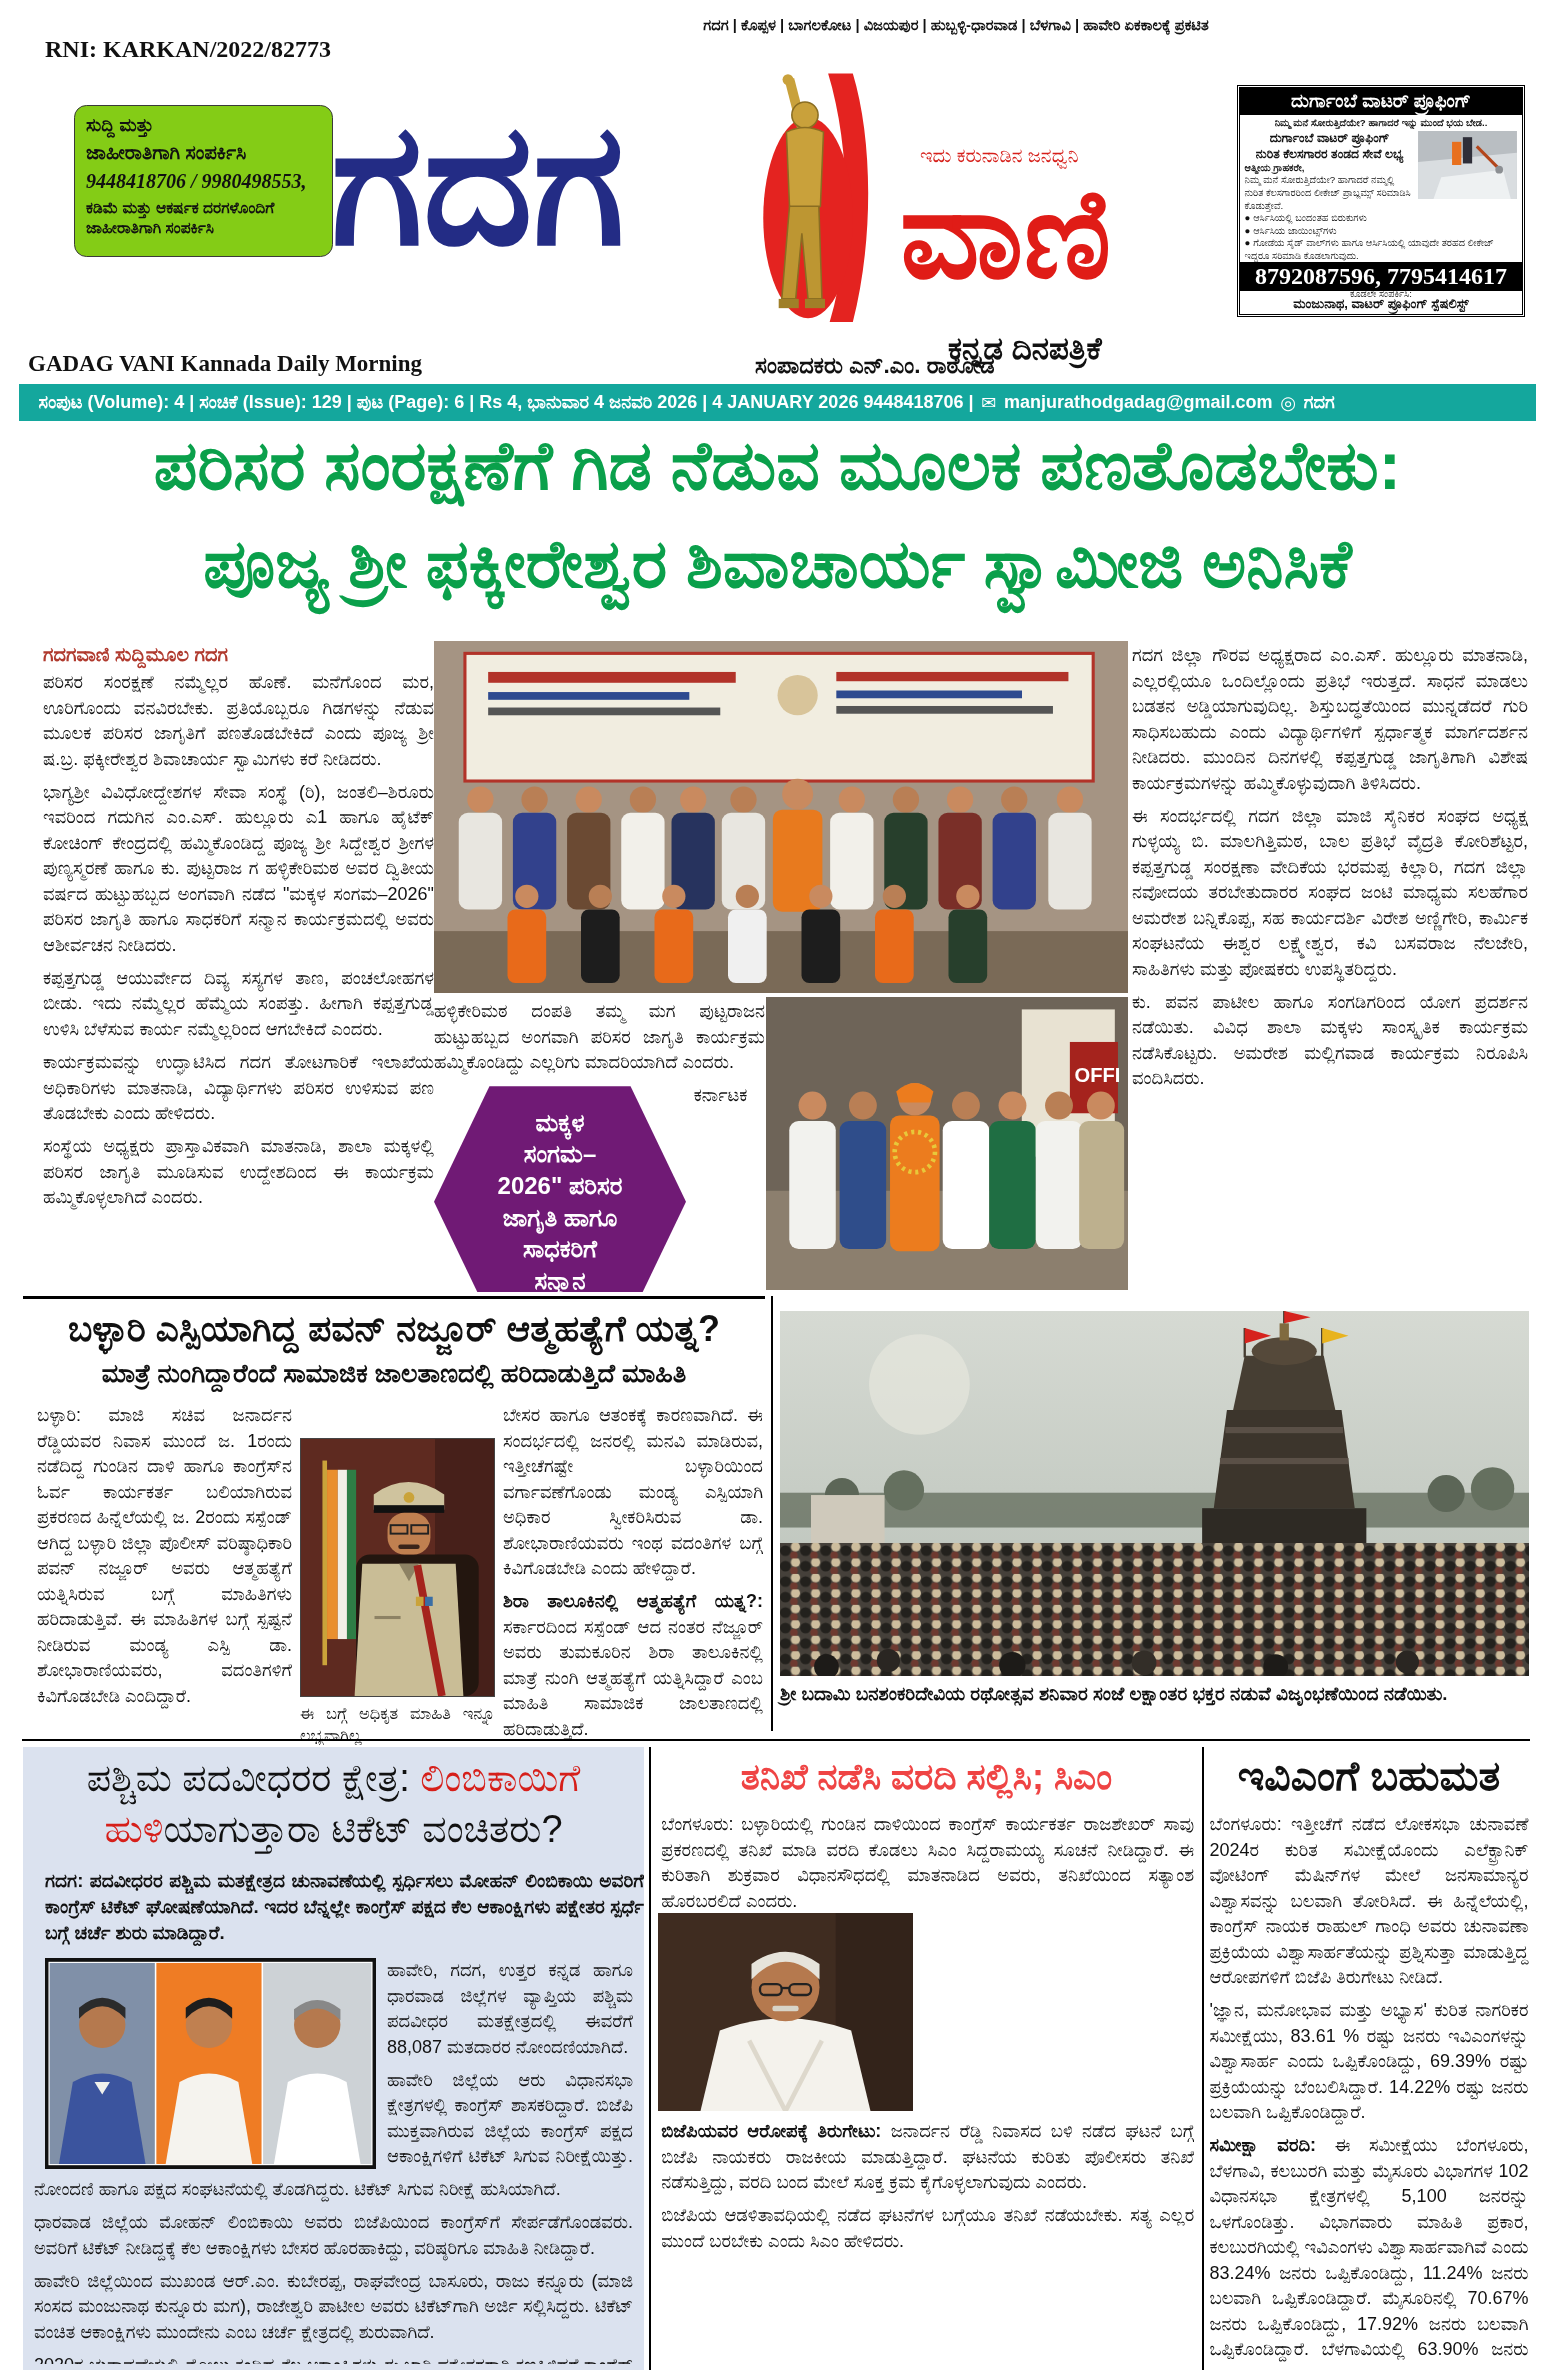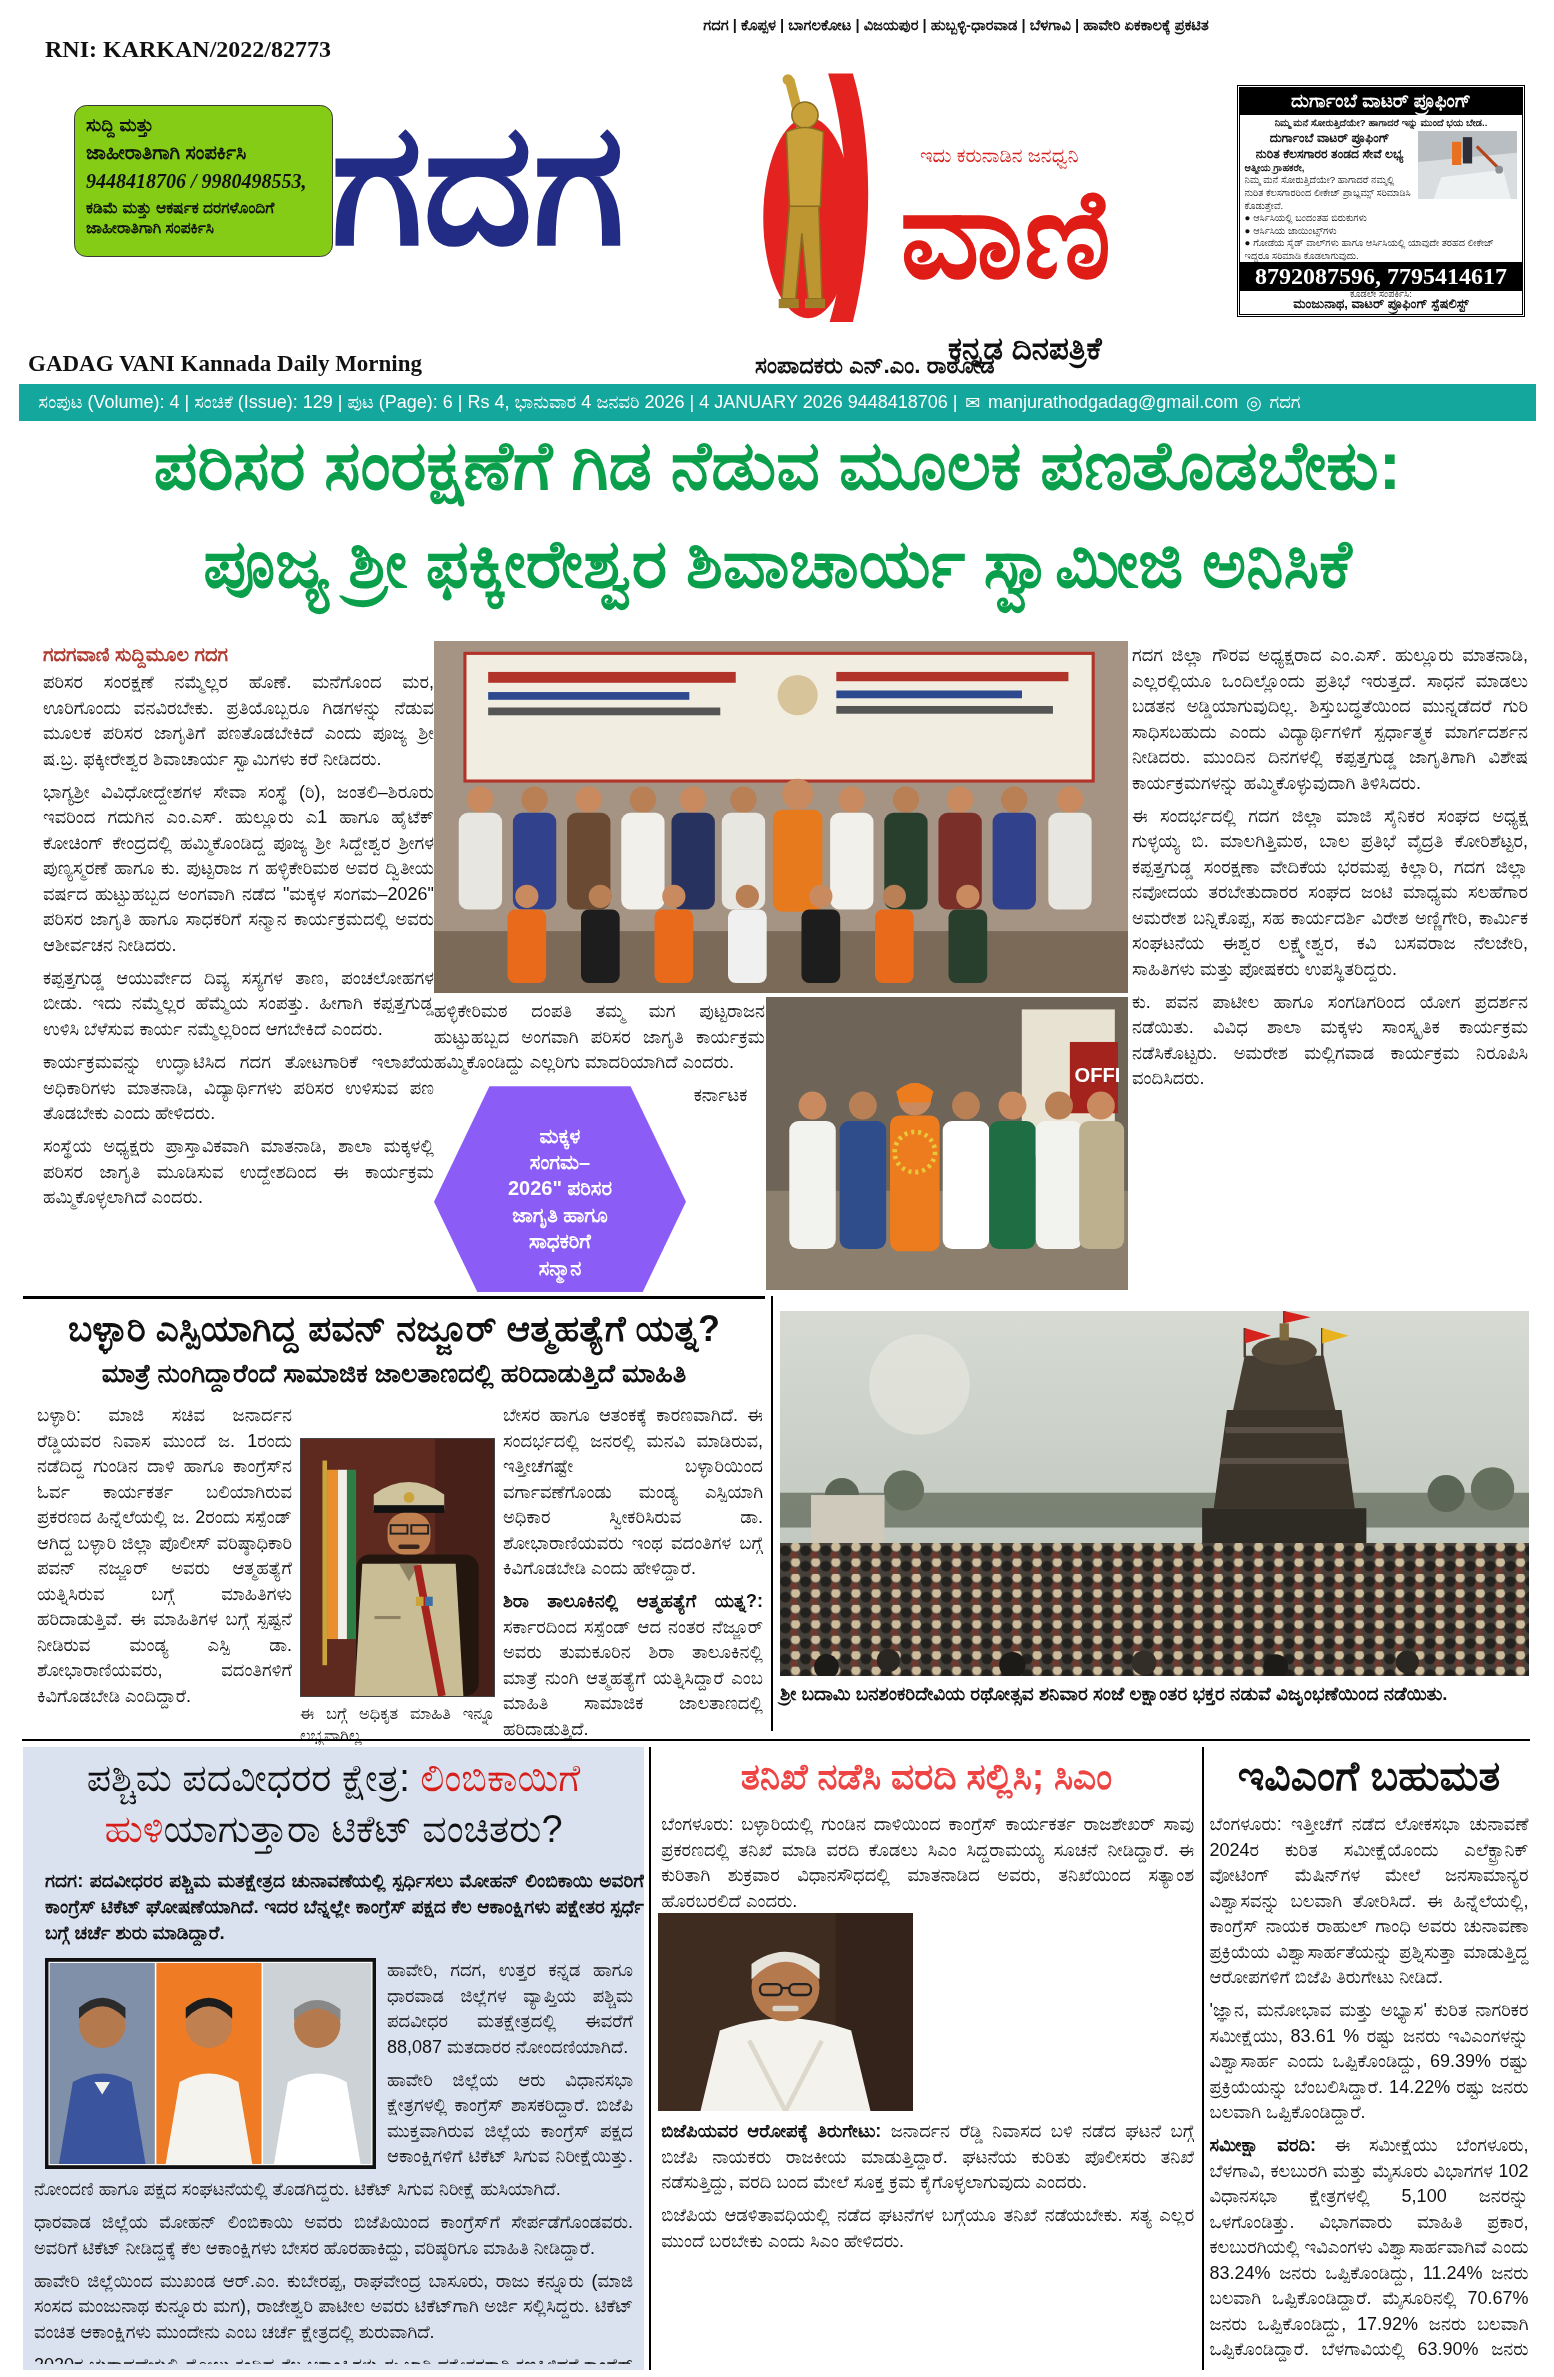--- a/index.html
+++ b/index.html
@@ -28,33 +28,33 @@
   .ad-body{position:relative;padding:2.3px 4.6px 0;font-size:9.7px;line-height:1.3;}
   .ad-photo{float:right;width:99px;height:68px;margin:1.5px 0 1.5px 3.9px;}
   .ad-c{text-align:center;}
   .ad-b{font-weight:bold;}
   .ad-big{font-size:12.4px;}
   .ad-phones{position:absolute;left:0;right:0;bottom:23px;background:#000;color:#fff;text-align:center;
              font-family:"Liberation Serif",serif;font-size:24px;font-weight:bold;padding:0.8px 0;}
   .ad-footer{position:absolute;left:0;right:0;bottom:2.3px;text-align:center;font-size:13px;font-weight:bold;}
   
   #infoBar{left:18.6px;top:384px;width:1517px;height:37px;background:#14a79d;color:#fff;display:flex;
-           align-items:center;gap:7.7px;padding:12px 20px;box-sizing:border-box;font-size:18px;font-weight:normal;white-space:nowrap;}
+           align-items:center;gap:7.7px;padding:12px 20px;box-sizing:border-box;font-size:18px;font-weight:bold;white-space:nowrap;}
   
   #hl1{left:0;top:426px;width:1555px;text-align:center;font-size:68px;font-weight:bold;color:#0aa04b;}
   #hl2{left:0;top:525px;width:1555px;text-align:center;font-size:67px;font-weight:bold;color:#0aa04b;}
   
   #byline{left:43px;top:643px;font-size:19.4px;font-weight:bold;color:#b03a2e;}
   .body p{margin:0 0 7.7px;font-size:18px;line-height:25.5px;text-align:justify;}
   #leadCol1{left:43px;top:670px;width:391px;height:621px;overflow:hidden;}
   #photo1{left:434px;top:641px;width:694px;height:352px;}
   #leadMid{left:434px;top:999px;width:331px;height:293px;overflow:hidden;}
   #hex{float:left;width:252px;height:231px;clip-path:polygon(22% 0,78% 0,100% 50%,78% 100%,22% 100%,0 50%);
-       background:#8b5cf6;color:#fff;display:flex;flex-direction:column;justify-content:center;align-items:center;
-       font-weight:bold;font-size:20px;line-height:1.32;margin:3.1px 7.7px 0 0;text-align:center;}
+       background:#701a75;color:#fff;display:flex;flex-direction:column;justify-content:center;align-items:center;
+       font-weight:bold;font-size:24px;line-height:1.32;margin:3.1px 7.7px 0 0;text-align:center;}
   #photo2{left:766px;top:997px;width:362px;height:293px;}
   #leadCol3{left:1132px;top:643px;width:396px;height:649px;overflow:hidden;}
   
   #spRule{left:23px;top:1296px;width:742px;height:3.1px;background:#000;}
   #spHead{left:23px;top:1308px;width:742px;text-align:center;font-size:36px;font-weight:bold;}
   #spSub{left:23px;top:1359px;width:742px;text-align:center;font-size:25.5px;font-weight:bold;}
   #spCol1{left:37px;top:1403px;width:255px;height:342px;overflow:hidden;}
   #spPhoto{left:300px;top:1438px;width:195px;height:259px;border:0.8px solid #444;box-sizing:border-box;}
   #spUnder{left:300px;top:1702px;width:195px;height:43px;overflow:hidden;}
   #spUnder p{font-size:16.3px;line-height:22px;margin:0;text-align:justify;}

